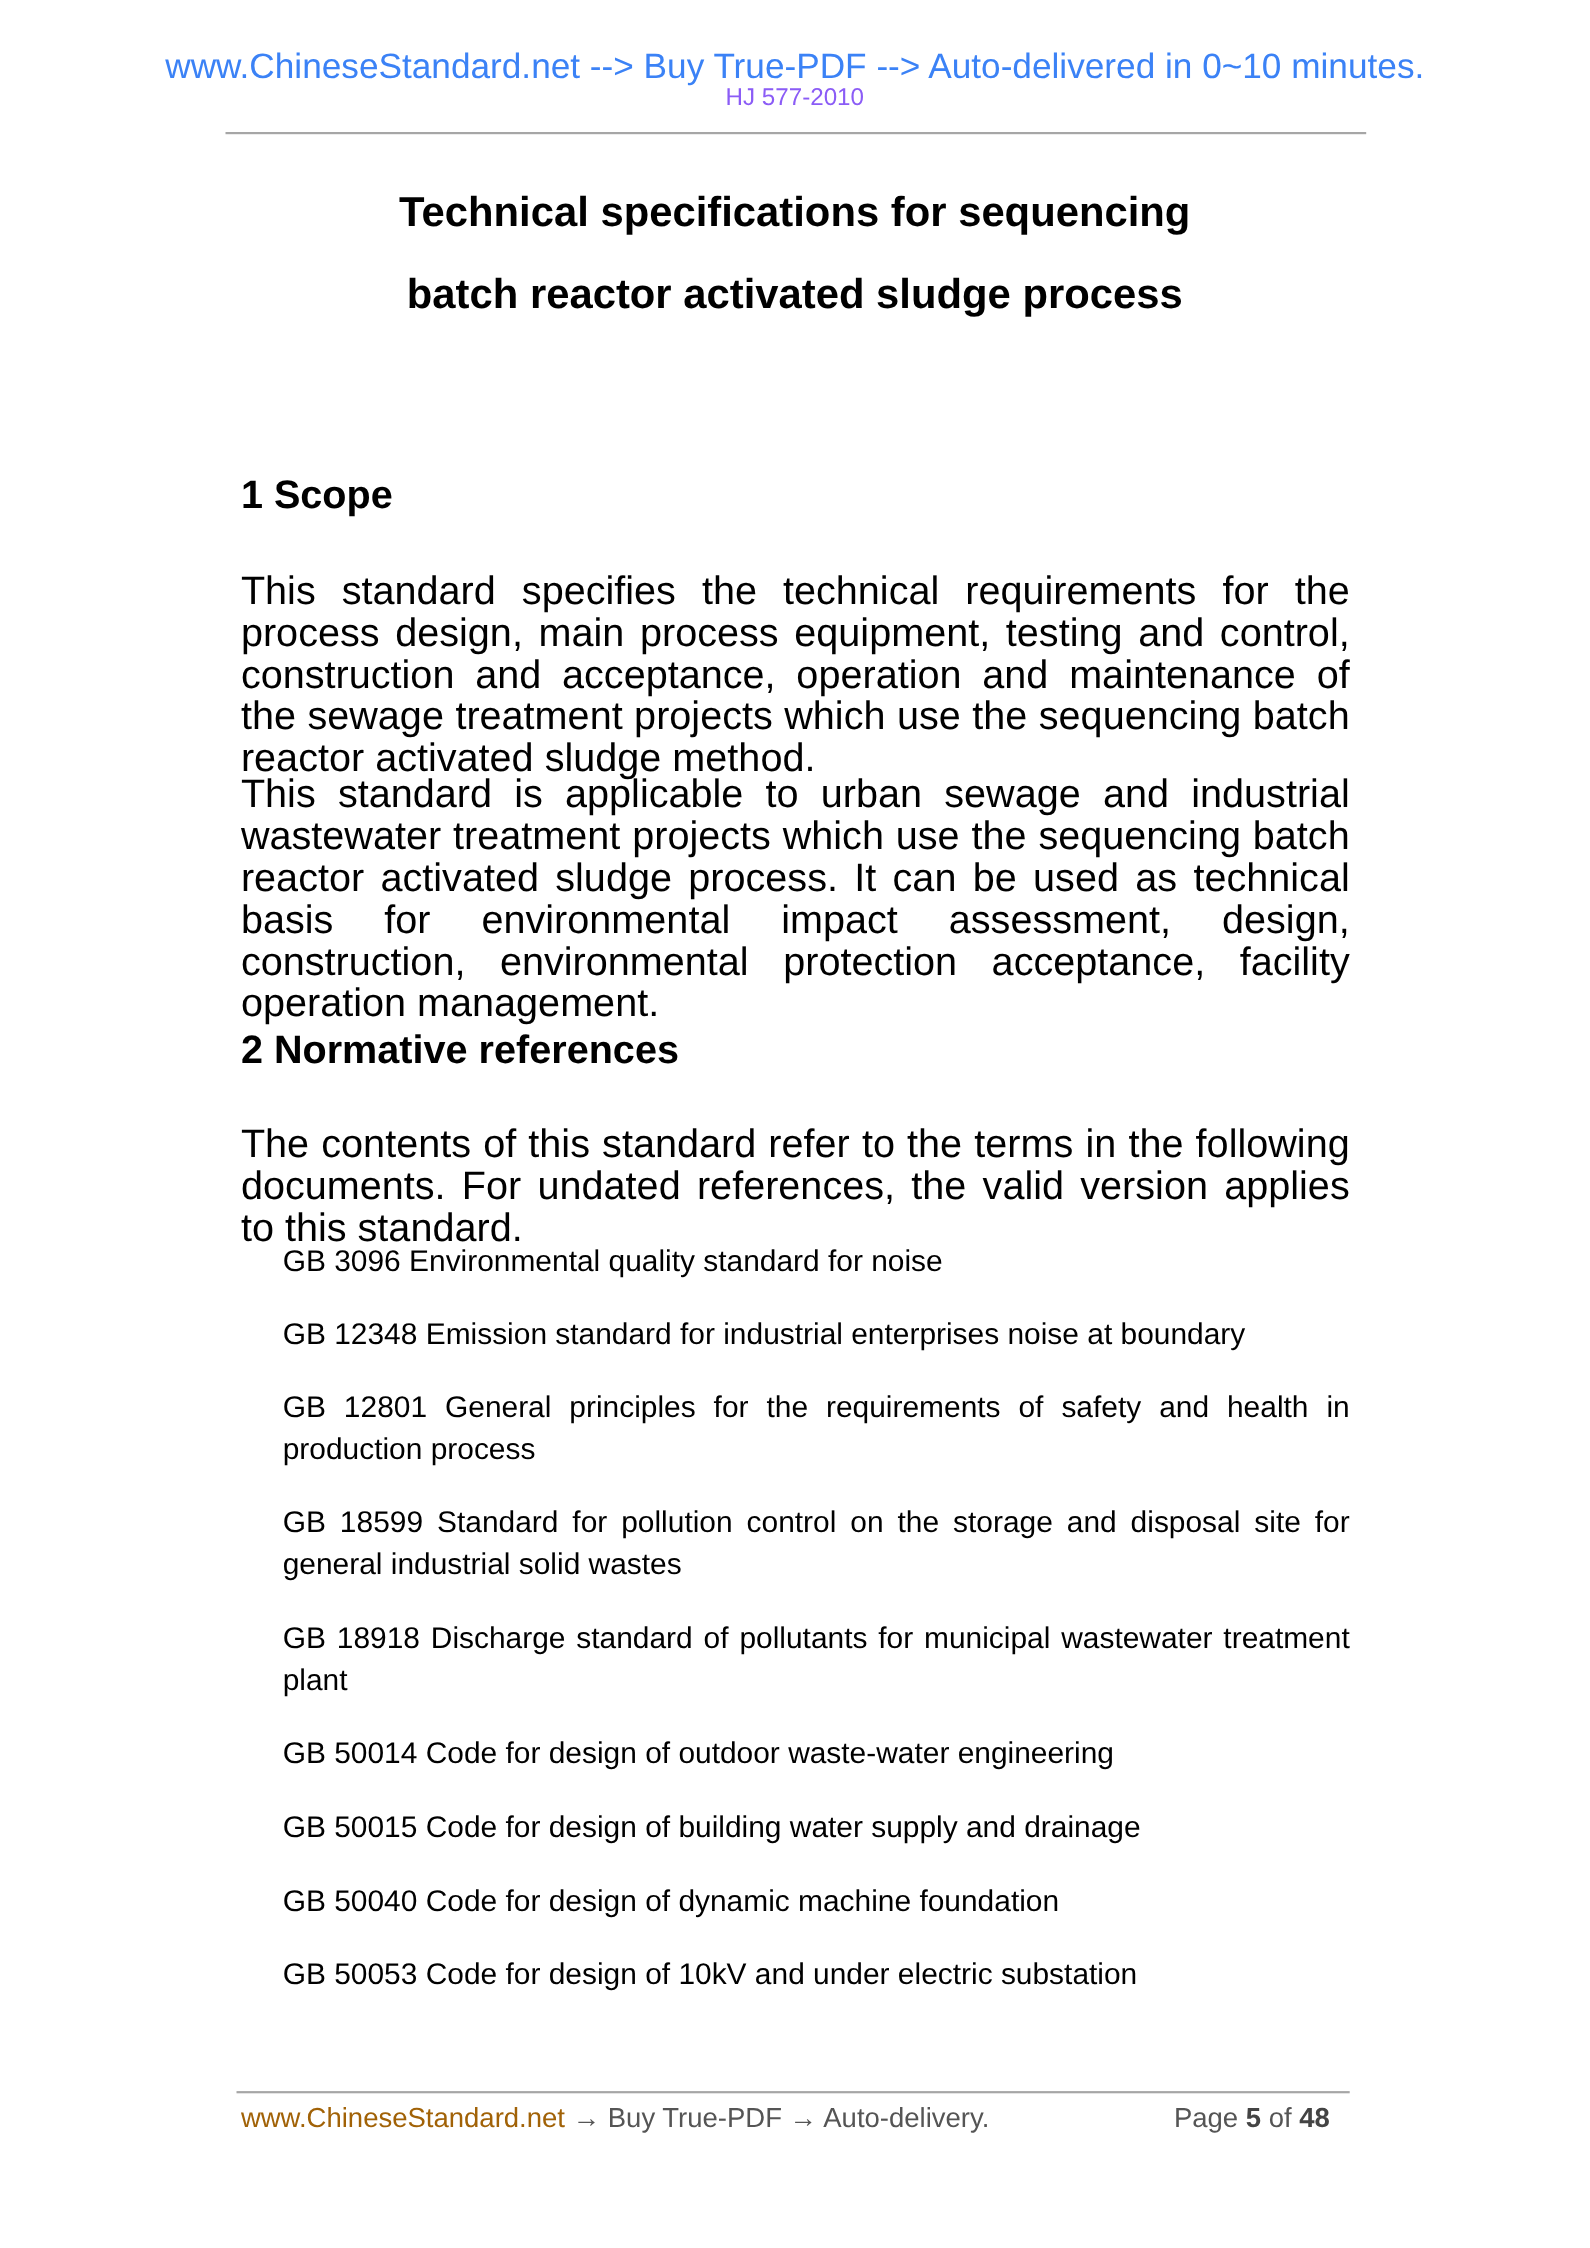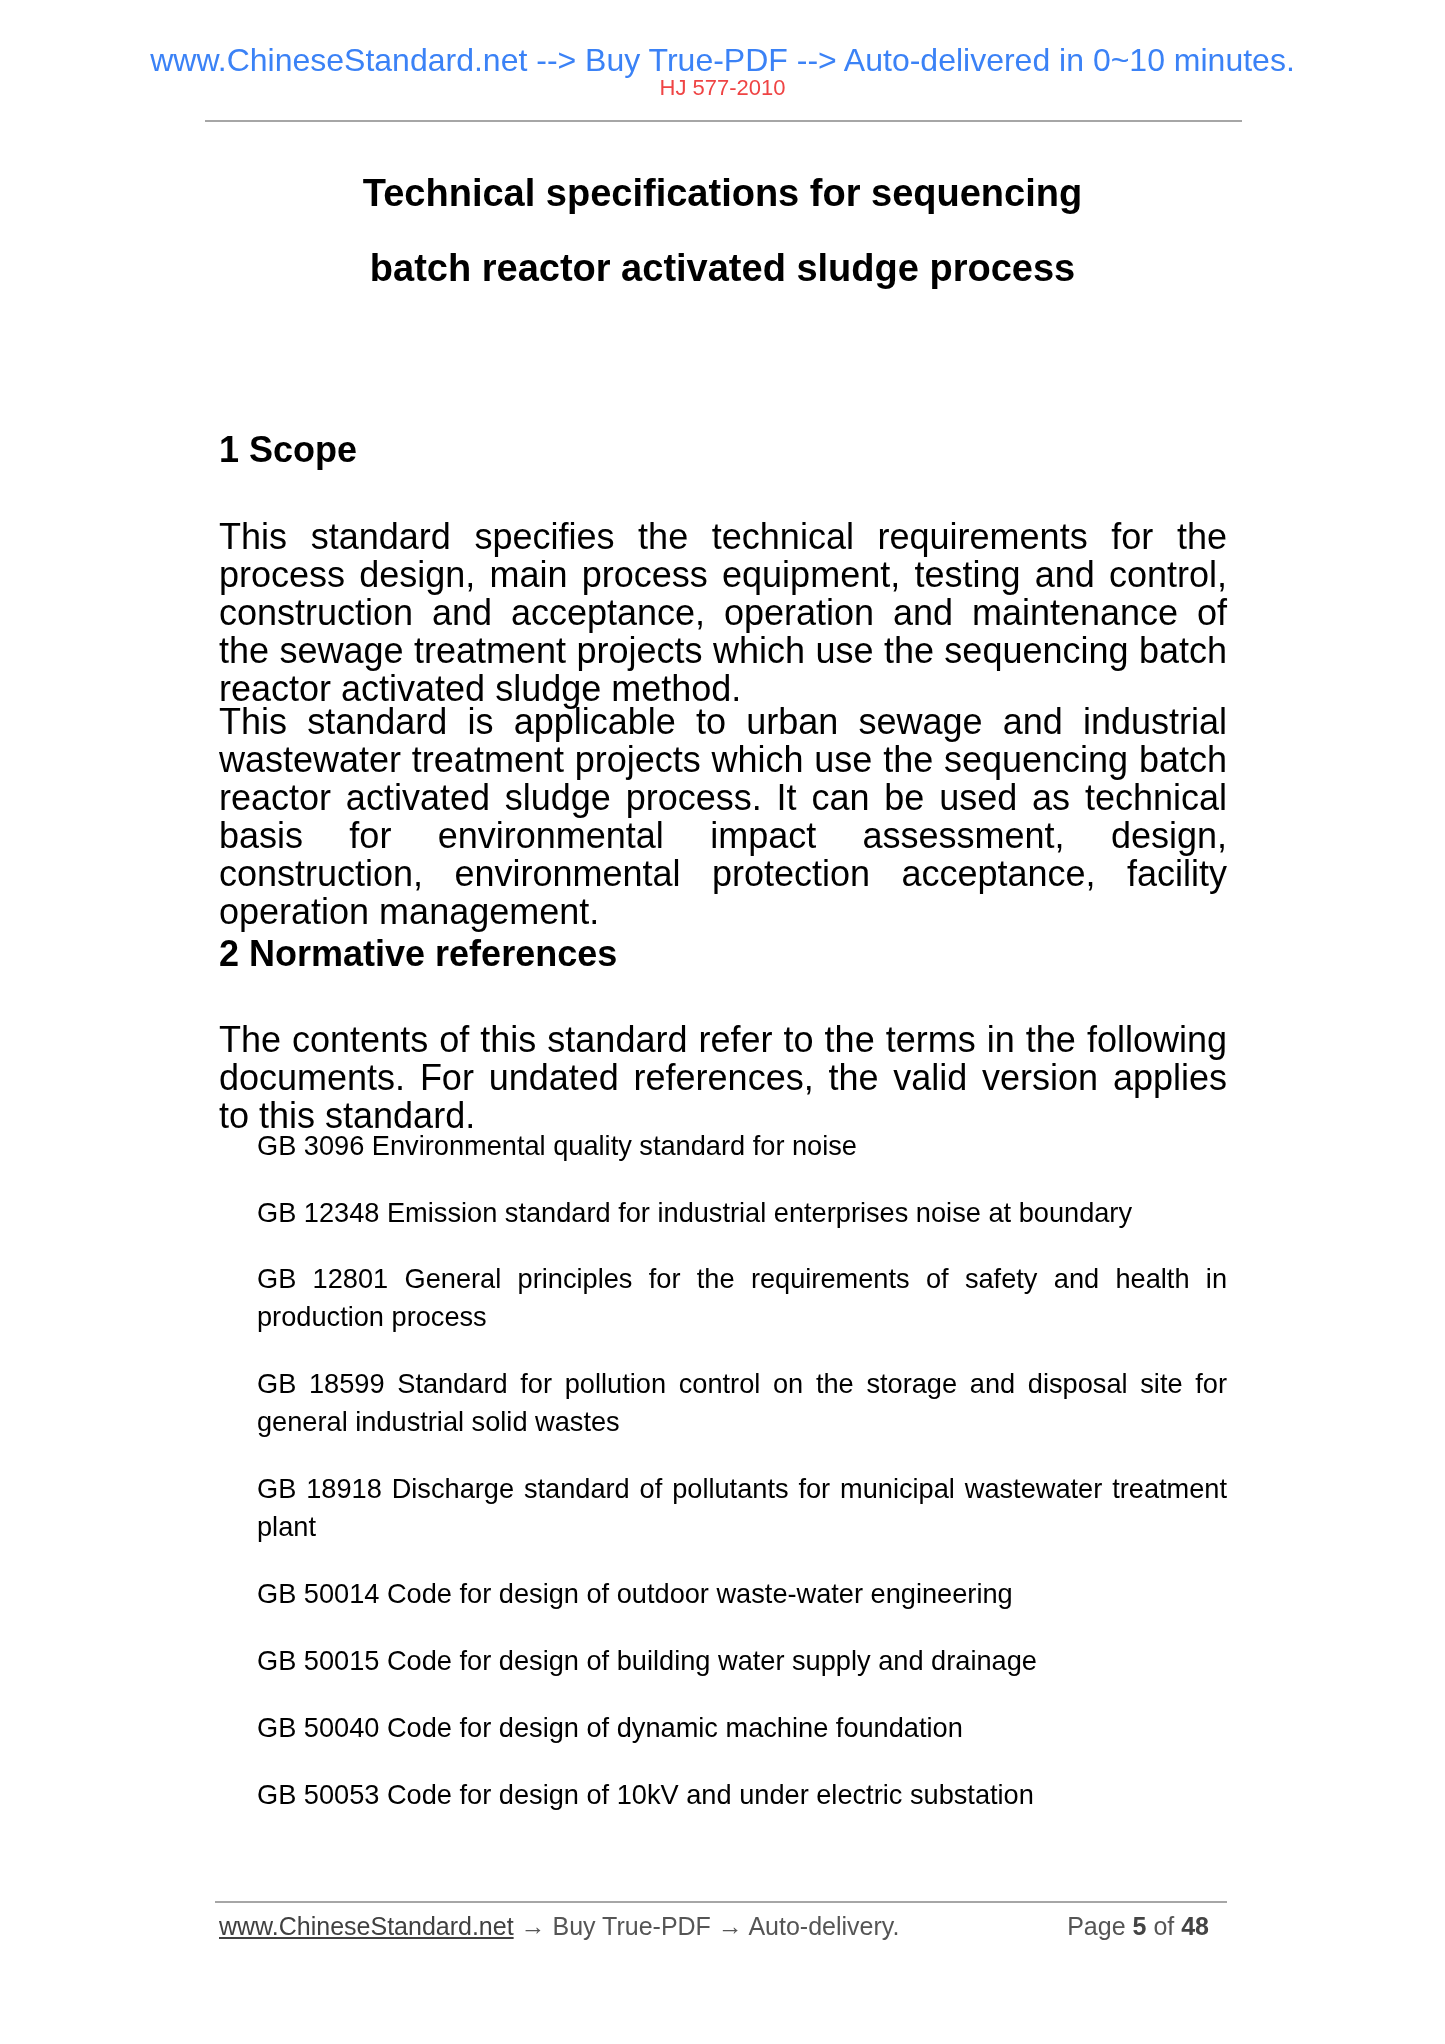--- a/index.html
+++ b/index.html
@@ -2,33 +2,33 @@
 <html><head>
 <meta charset="utf-8">
 <style>
   html, body { margin: 0; padding: 0; background: #ffffff; }
   body { width: 1445px; height: 2044px; position: relative; overflow: hidden;
          font-family: "Liberation Sans", sans-serif; color: #000; }
   .abs { position: absolute; }
   .hdr-top { left: 0; width: 1445px; top: 40px; text-align: center; font-size: 32px;
              line-height: 40px; color: #3b82f6; white-space: nowrap; }
   .hdr-code { left: 0; width: 1445px; top: 74px; text-align: center; font-size: 22px;
-              line-height: 28px; color: #ef4444; }
+              line-height: 28px; color: #8b5cf6; }
   .rule-top { left: 205px; width: 1037px; top: 120px; height: 0; border-top: 2px solid #a6a6a6; }
   .title { left: 0; width: 1445px; text-align: center; font-weight: bold; font-size: 38px;
            line-height: 44px; white-space: nowrap; }
   .h1 { left: 219px; font-weight: bold; font-size: 36px; line-height: 42px; white-space: nowrap; }
   .para { left: 219px; width: 1008px; font-size: 36px; line-height: 38px; text-align: justify;
           text-align-last: left; }
   .ref { left: 257px; width: 970px; font-size: 27.2px; line-height: 38px; text-align: justify;
          text-align-last: left; }
   .rule-bot { left: 215px; width: 1012px; top: 1901px; height: 0; border-top: 2px solid #a6a6a6; }
   .footer { left: 219px; top: 1911px; width: 1004px; font-size: 25px; line-height: 30px; color: #555;
             white-space: nowrap; }
-  .footer .link { text-decoration: underline; color: #404040; text-align: center; }
+  .footer .link { color: #a16207; text-align: center; }
   .footer .pageinfo { position: absolute; right: 14px; top: 0; }
   .footer b { color: #444; }
 </style>
 </head>
 <body>
 
 <div class="abs hdr-top">www.ChineseStandard.net --&gt; Buy True-PDF --&gt; Auto-delivered in 0~10 minutes.</div>
 <div class="abs hdr-code">HJ 577-2010</div>
 <div class="abs rule-top"></div>
 

